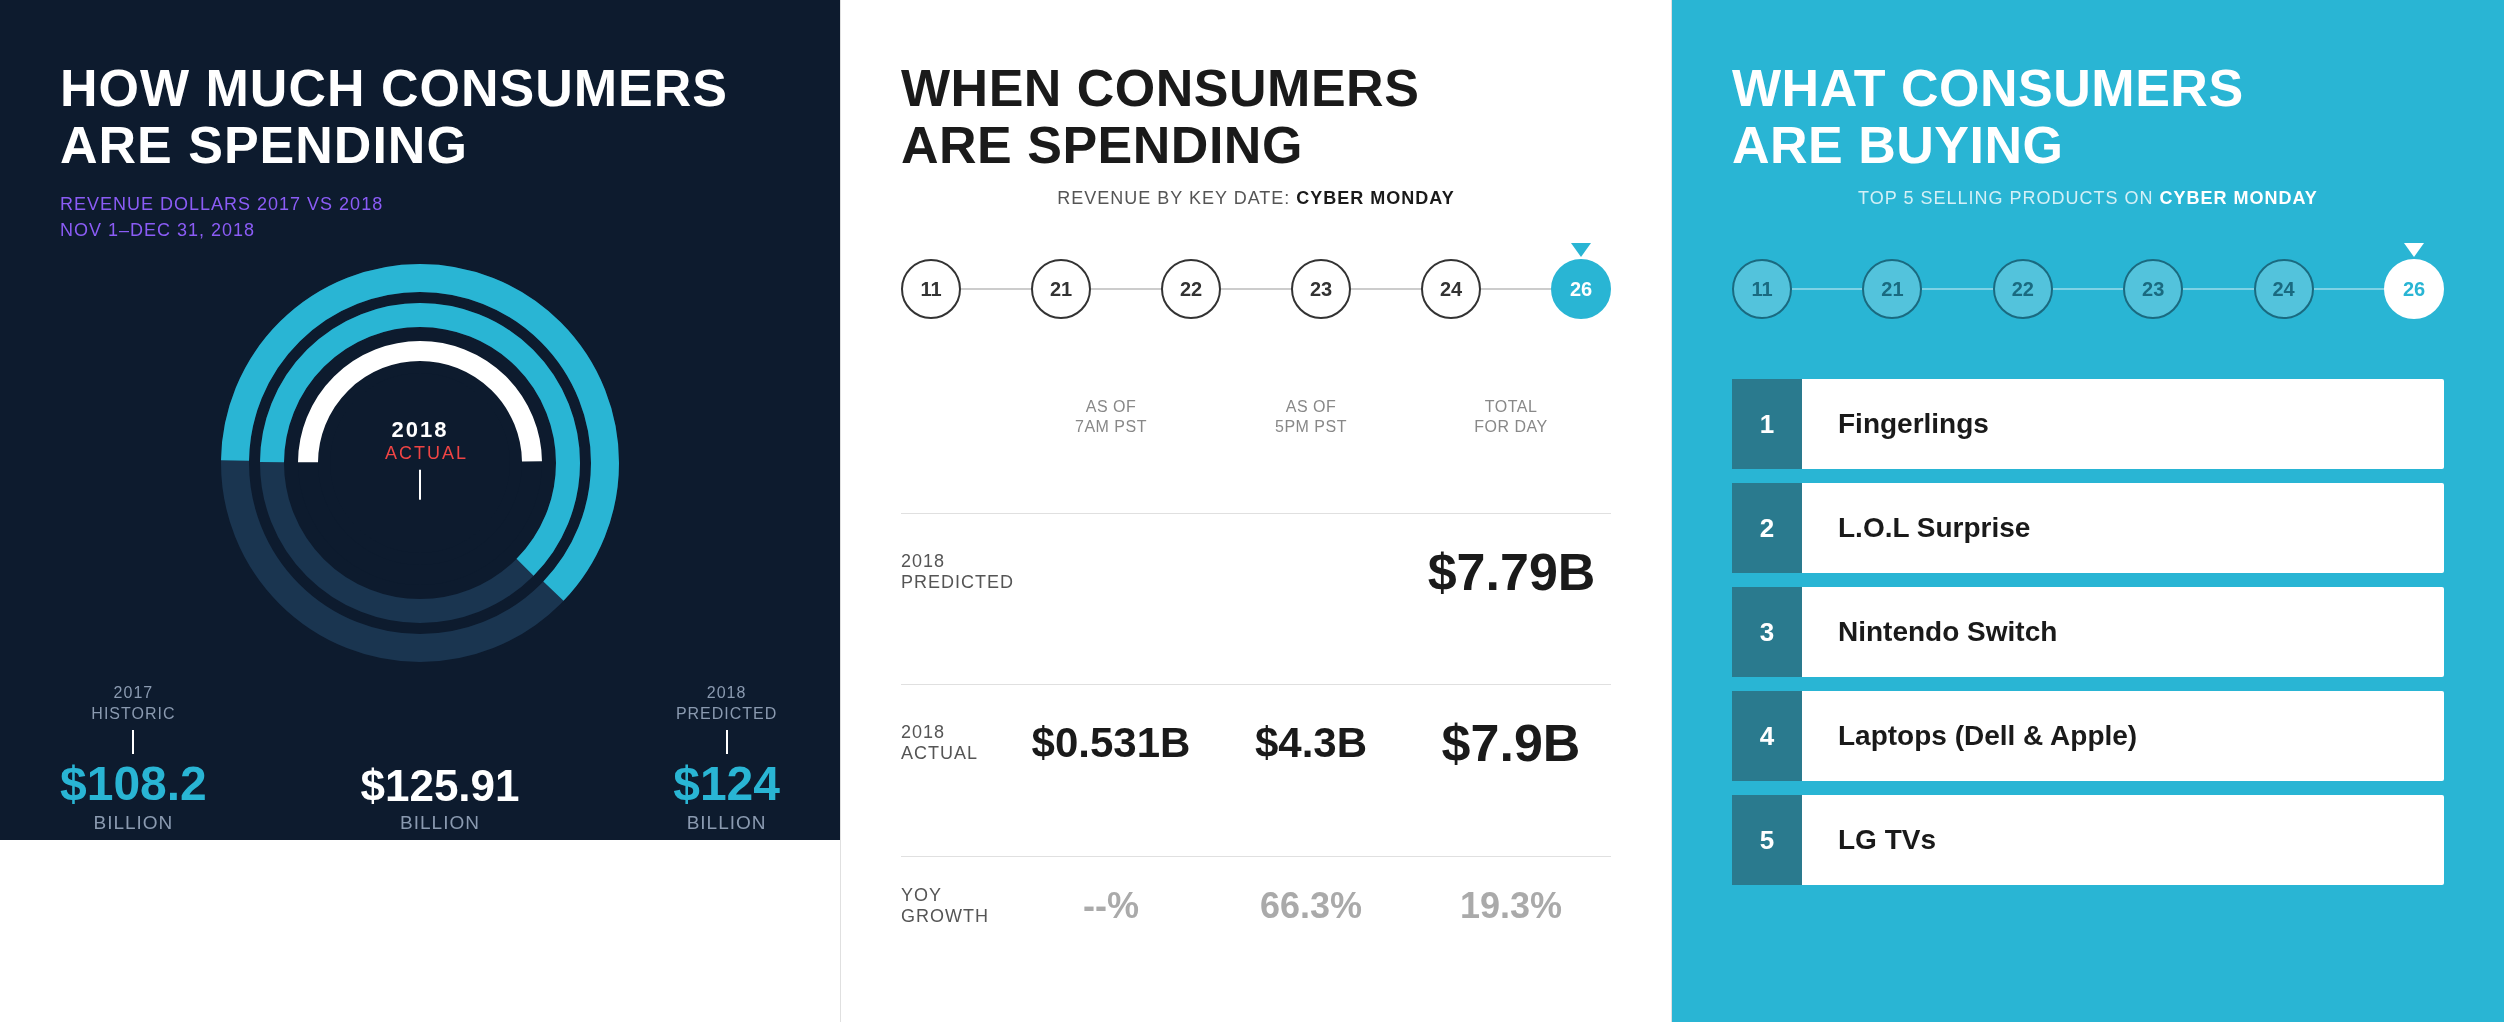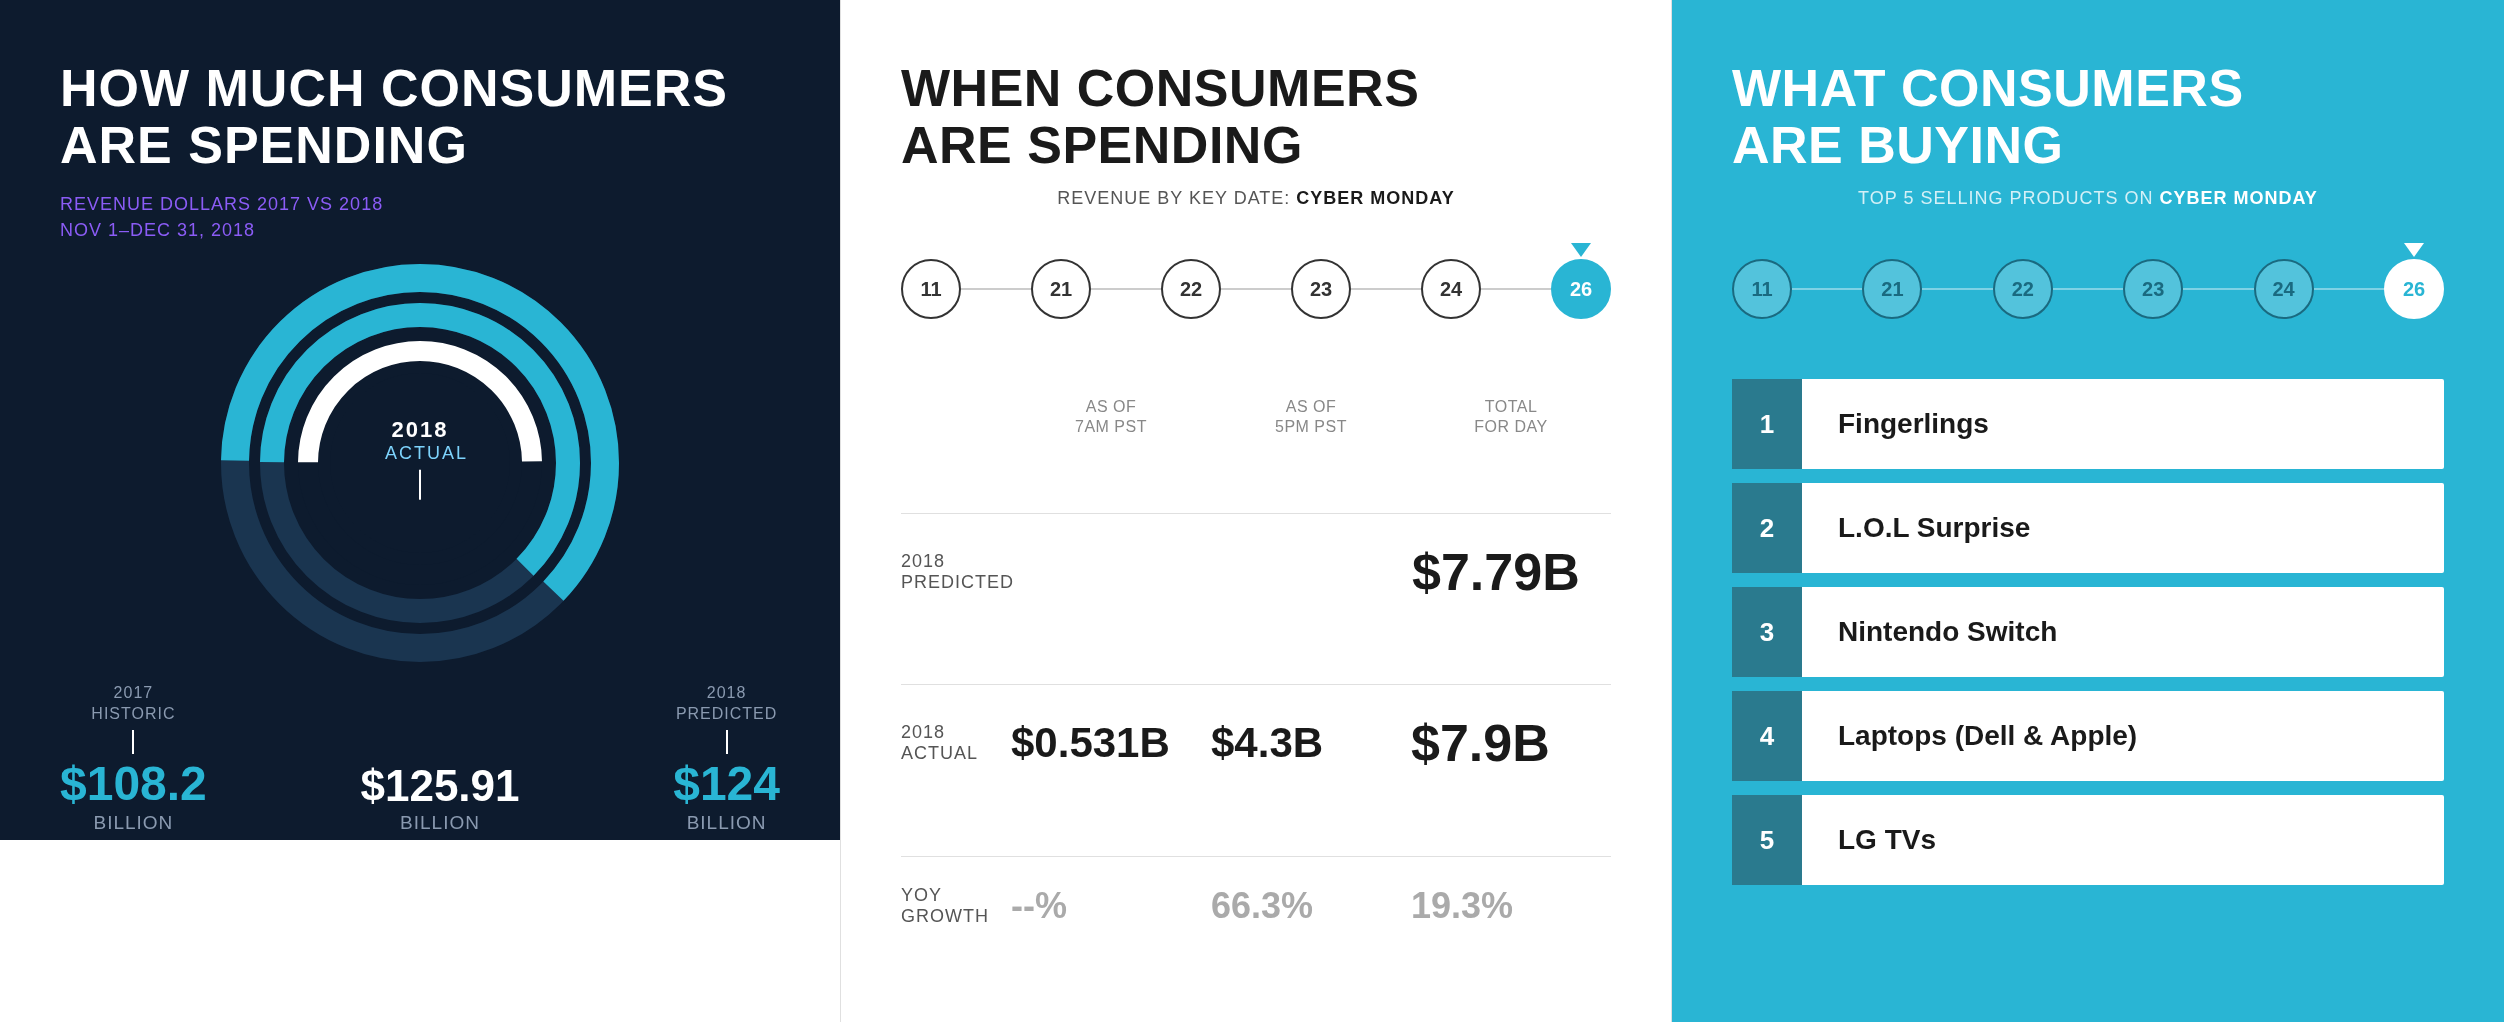--- a/index.html
+++ b/index.html
@@ -62,21 +62,21 @@
       text-align: center;
       color: #ffffff;
     }
     .center-label .year {
       font-size: 22px;
       font-weight: 600;
       letter-spacing: 2px;
     }
     .center-label .actual {
       font-size: 18px;
-      color: #7dd3fc;
+      color: #ef4444;
       letter-spacing: 2px;
       text-transform: uppercase;
       margin-left: 13px;
     }
     .center-label .divider-line {
       width: 2px;
       height: 30px;
       background: #ffffff;
       margin: 6px auto;
     }
@@ -234,21 +234,21 @@
     }
     .row-label {
       font-size: 18px;
       color: #555;
       text-transform: uppercase;
       letter-spacing: 1px;
       flex: 1;
     }
     .row-value {
       width: 200px;
-      text-align: left;
+      text-align: center;
       font-size: 42px;
       font-weight: 700;
       color: #bbb;
     }
     .row-value.dark {
       color: #1a1a1a;
     }
     .row-value.large {
       font-size: 52px;
     }

